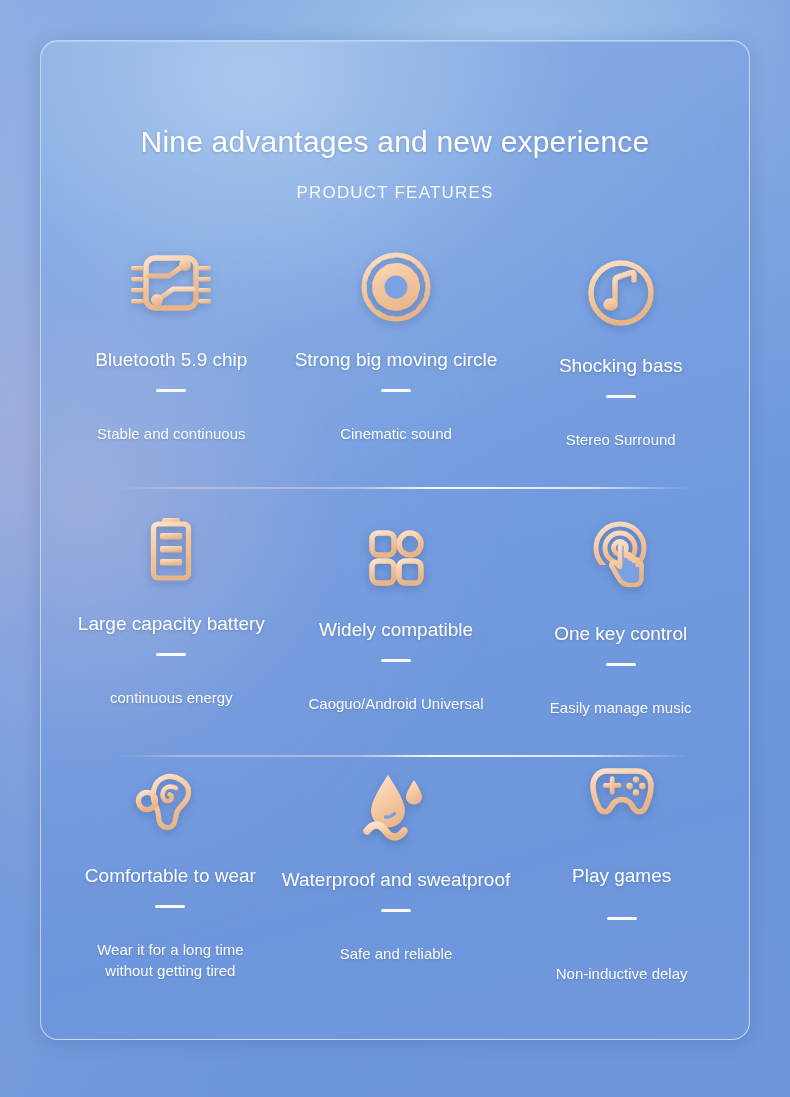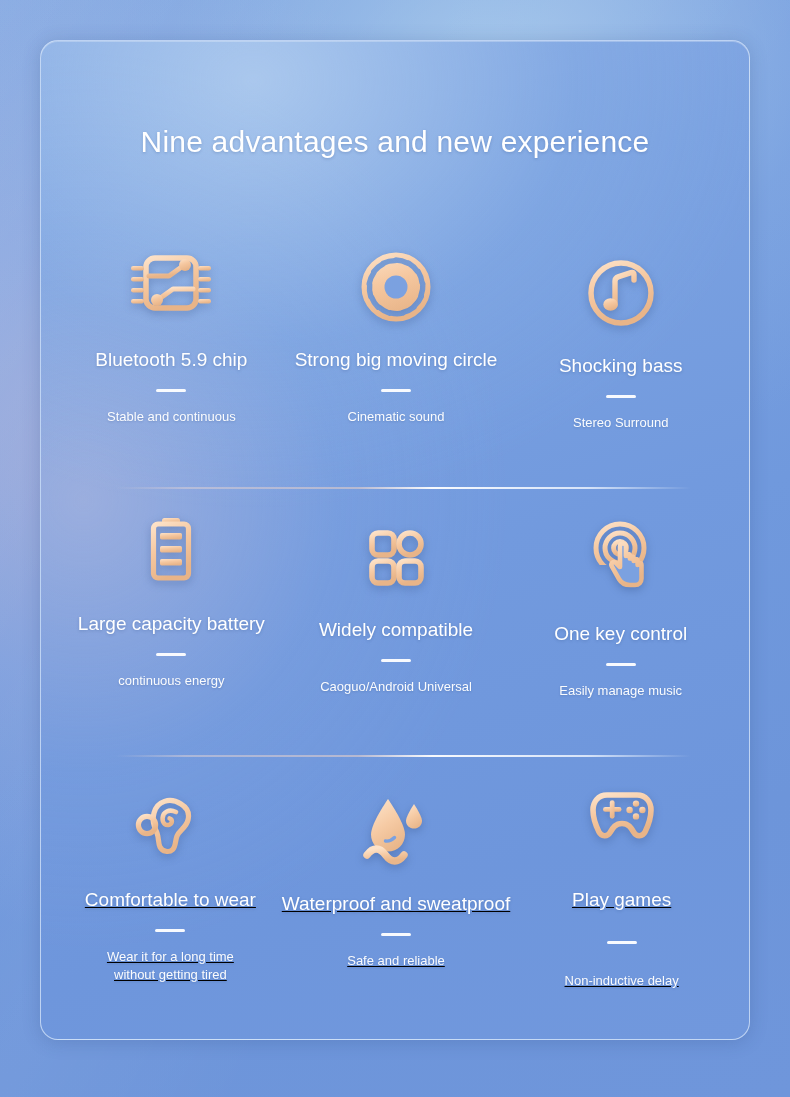--- a/index.html
+++ b/index.html
@@ -45,41 +45,41 @@
   #subtitle{
     position:absolute;left:0;right:0;top:142px;text-align:center;
     font-size:17px;font-weight:400;color:rgba(255,255,255,0.93);
     letter-spacing:1.2px;
   }
 
   
   .row{position:absolute;left:18px;width:674px;display:flex;}
   #row1{top:198px;}
   #row2{top:462px;}
-  #row3{top:732px;text-decoration:underline;}
+  #row3{top:708px;}
   .cell{flex:1 1 0;display:flex;flex-direction:column;align-items:center;}
 
   .icon-wrap{
     height:96px;display:flex;align-items:center;justify-content:center;
     filter:drop-shadow(0 3px 4px rgba(45,75,130,0.35));
   }
   .icon-wrap svg{display:block;}
 
   .feat-title{
     margin-top:14px;
     font-size:19px;font-weight:400;color:#ffffff;white-space:nowrap;
     text-shadow:0 1px 3px rgba(45,75,130,0.30);
   }
   .dash{
     width:30px;height:3px;border-radius:2px;background:#ffffff;
     margin-top:18px;opacity:0.95;
   }
   .feat-cap{
-    margin-top:16px;text-align:center;line-height:1.38;
-    font-size:13px;font-weight:400;color:rgba(255,255,255,0.97);
+    margin-top:32px;text-align:center;line-height:1.38;
+    font-size:15px;font-weight:400;color:rgba(255,255,255,0.97);
     text-shadow:0 1px 2px rgba(45,75,130,0.25);
   }
 
   
   .divider{
     position:absolute;left:75px;width:575px;height:2px;
     background:linear-gradient(90deg,
       rgba(255,255,255,0) 0%,
       rgba(216,206,214,0.55) 12%,
       rgba(205,195,205,0.75) 42%,
@@ -96,20 +96,21 @@
   .nudge-dn-10{position:relative;top:10px;}
 </style>
 </head>
 <body>
 
 <div id="page">
 
   <div id="card">
 
     <div id="title">Nine advantages and new experience</div>
+    <div id="subtitle">PRODUCT FEATURES</div>
 
     <div class="row" id="row1">
 
       <div class="cell">
         <div class="icon-wrap">
           <svg width="92" height="92" viewBox="0 0 92 92">
             <defs>
               <linearGradient id="g1" x1="0" y1="0" x2="0.4" y2="1">
                 <stop offset="0%" stop-color="#fde0c4"></stop>
                 <stop offset="55%" stop-color="#f5c79f"></stop>

